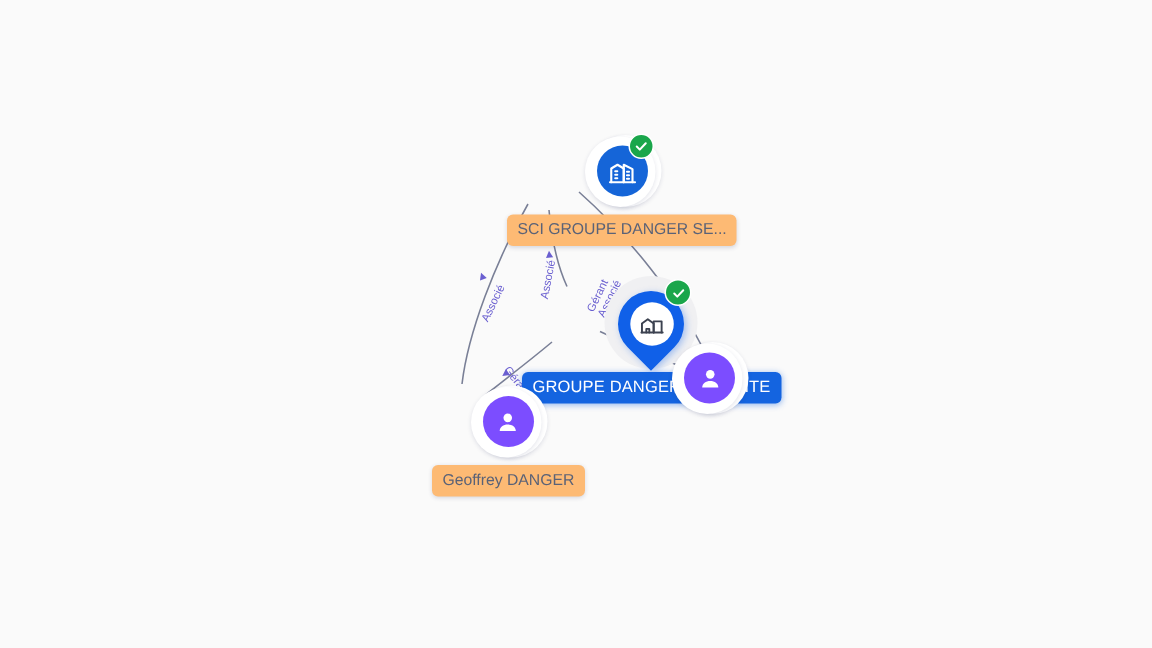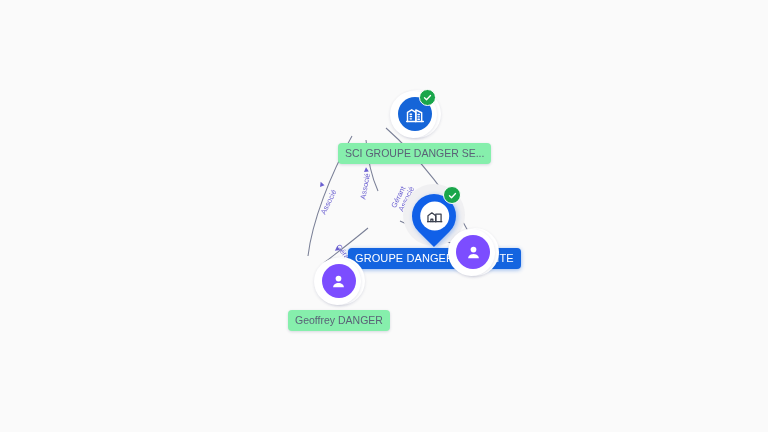--- a/index.html
+++ b/index.html
@@ -121,21 +121,21 @@
     background: #ffffff;
     transform: rotate(45deg);
     display: flex;
     align-items: center;
     justify-content: center;
   }
 
   
   .node-label {
     margin-top: 3px;
-    background: #86efac;
+    background: #fdba74;
     color: #5a6277;
     font-size: 10.5px;
     line-height: 1;
     padding: 5px 7px 5px 7px;
     border-radius: 4px;
     white-space: nowrap;
     box-shadow: 0 1px 3px rgba(30,40,90,0.16);
   }
   .node-label.selected {
     background: #1464e0;

